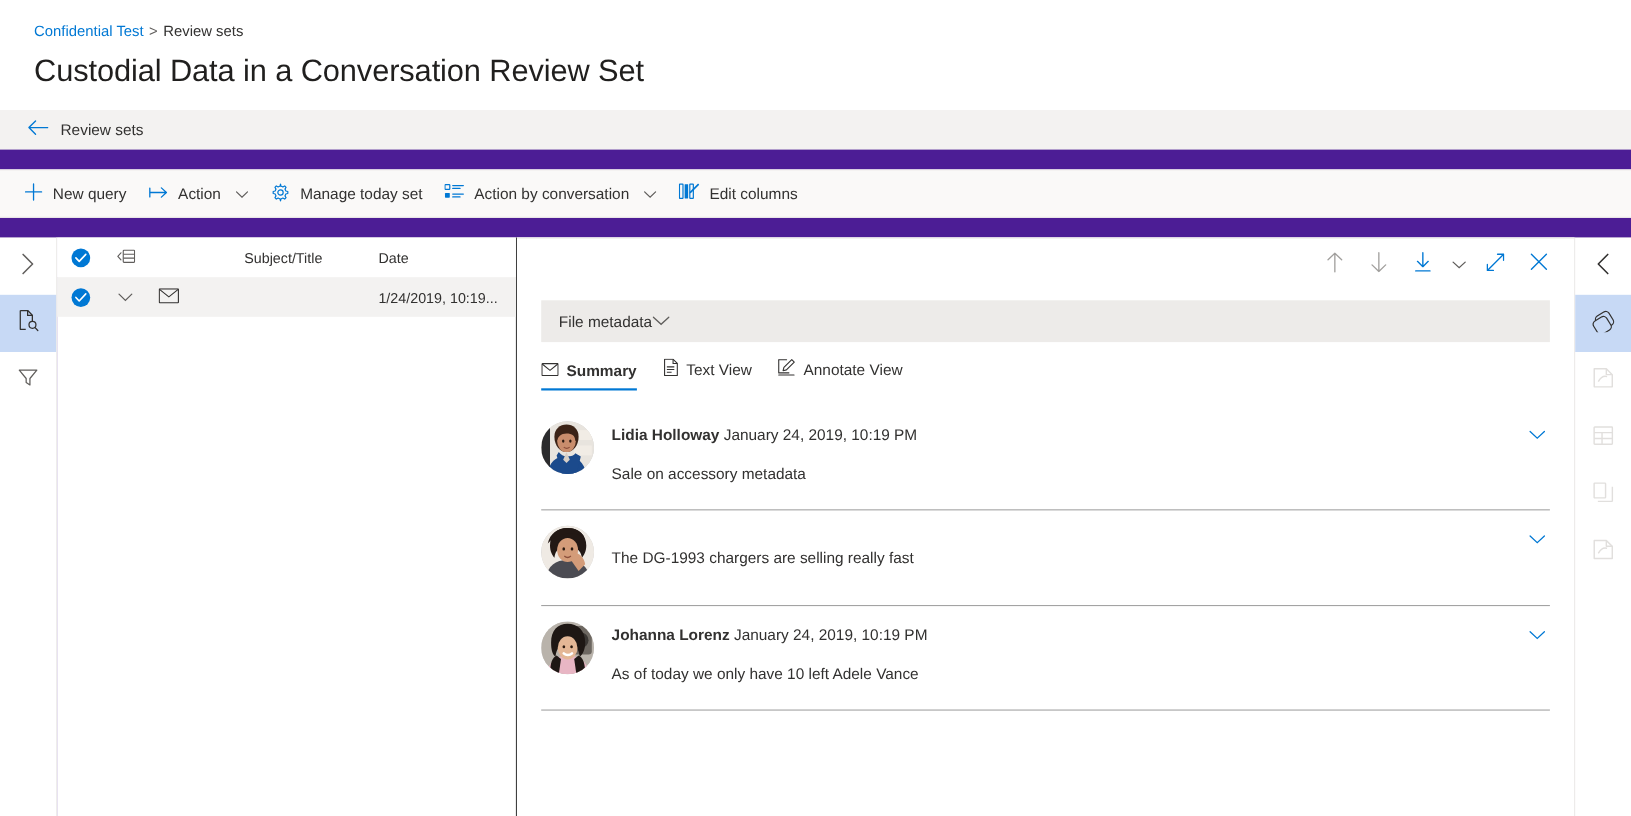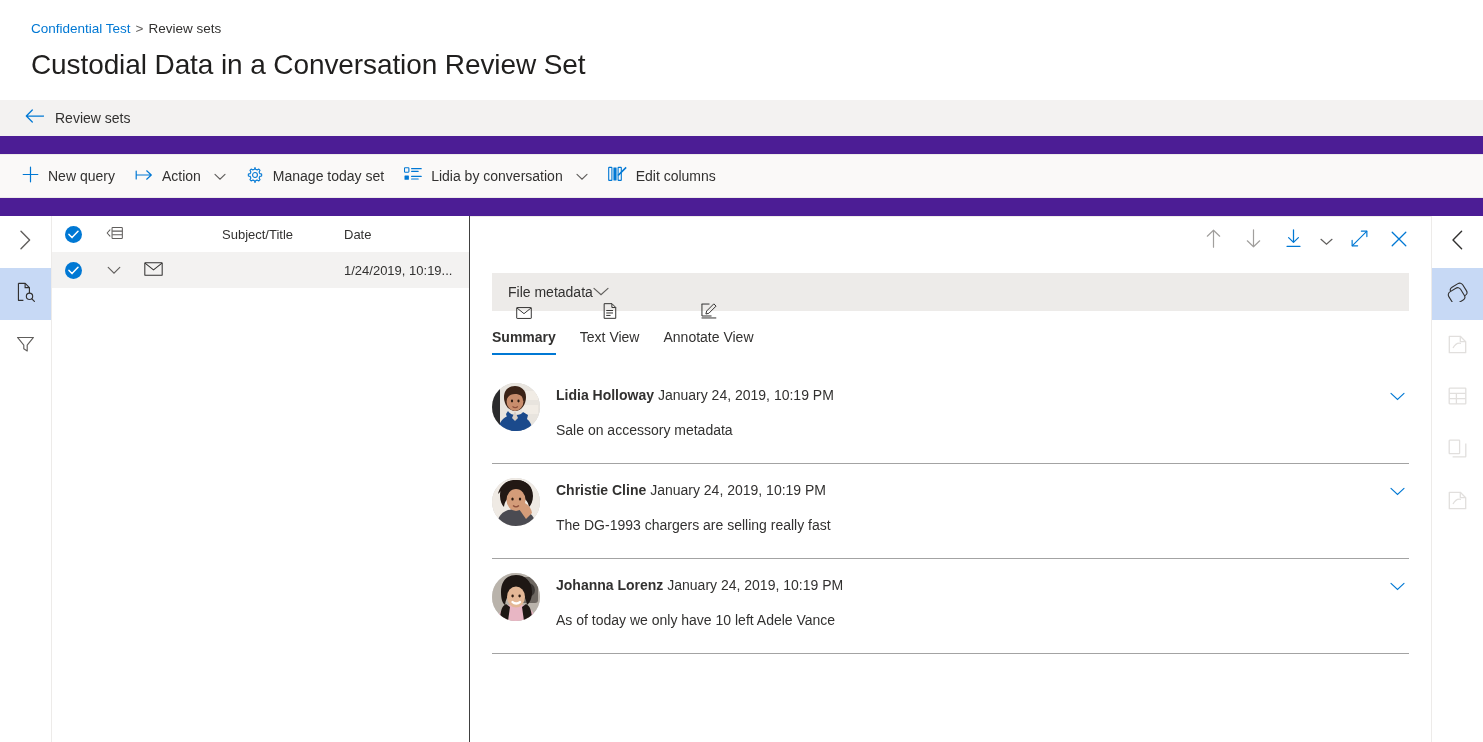--- a/index.html
+++ b/index.html
@@ -99,21 +99,20 @@
     margin: 9px 22px 0 22px; height:38px; background:#edebe9;
     display:flex; align-items:center; justify-content:flex-start;
     padding: 0 16px; cursor:pointer; font-size:14px; color:#323130;
   }
 
   .tabs { display:flex; align-items:flex-end; gap:24px; padding: 14px 0 0 22px; height:44px;}
   .tab {
     display:flex; align-items:center; gap:7px; font-size:14px; color:#323130;
     cursor:pointer; padding-bottom:8px; border-bottom:2px solid transparent;
     white-space:nowrap;
-    flex-direction:column;
   }
   .tab.active { font-weight:700; border-bottom-color:#0078d4; }
 
   .msglist { flex:1; overflow:hidden; padding: 14px 22px 0 22px; }
   .msg {
     display:flex; align-items:flex-start; gap:16px;
     padding: 14px 0 24px 0; border-bottom:1px solid #a3a3a3; position:relative;
   }
   .avatar {
     width:48px; height:48px; border-radius:50%; flex:none; overflow:hidden;
@@ -193,21 +192,21 @@
     </div>
 
     <div class="cmd">
       <span>
         <svg width="18" height="16" viewBox="0 0 18 16">
           <rect x="0.5" y="0.8" width="4.4" height="4.4" rx="0.6" fill="none" stroke="#0078d4" stroke-width="1.1"></rect>
           <rect x="0.5" y="8.4" width="4.4" height="4.4" rx="0.6" fill="#0078d4"></rect>
           <path d="M7.6 1.7h9.6M7.6 4.3h6.6M7.6 9.4h9.6M7.6 12h6.6" stroke="#0078d4" stroke-width="1.2" stroke-linecap="round"></path>
         </svg>
       </span>
-      <span>Lidia by conversation</span>
+      <span>Action by conversation</span>
       <span class="chev">
         <svg width="12" height="8" viewBox="0 0 12 8">
             <path d="M1 1.4L6 6.2l5-4.8" stroke="#605e5c" stroke-width="1.15" fill="none" stroke-linecap="round"></path>
           </svg>
       </span>
     </div>
 
     <div class="cmd">
       <span>
         <svg width="19" height="17" viewBox="0 0 19 17">
@@ -440,23 +439,20 @@
               <path d="M8 18C8 8 14 2 24 2s17 6 17 16c0 5-2 9-4 11-1-7-5-10-13-10S13 22 12 29c-2-2-4-6-4-11z" fill="#221814"></path>
               <ellipse cx="24" cy="22" rx="9.5" ry="11" fill="#d49c79"></ellipse>
               <ellipse cx="20.5" cy="21" rx="1.2" ry="1.5" fill="#2b1a10"></ellipse>
               <ellipse cx="28" cy="21" rx="1.2" ry="1.5" fill="#2b1a10"></ellipse>
               <path d="M21 27.5c1.8 1.6 4.2 1.6 6 0" stroke="#8c4f3b" stroke-width="1.2" fill="none"></path>
               <path d="M30 24c5 1 9 5 10 11l-6 6-7-10z" fill="#d49c79"></path>
               <path d="M6 16c2-9 9-14 18-14 7 0 12 3 15 8-6-3-13-4-20-2-6 2-10 5-13 8z" fill="#221814"></path>
             </svg>
           </div>
           <div class="msg-body">
-            <div class="msg-line1">
-              <b>Christie Cline</b><span class="ts"> January 24, 2019, 10:19 PM</span>
-            </div>
             <div class="msg-preview">The DG-1993 chargers are selling really fast</div>
           </div>
           <div class="msg-chev">
             <span>
               <svg width="15" height="9" viewBox="0 0 15 9">
                   <path d="M1 1.3L7.5 7.4 14 1.3" stroke="#0078d4" stroke-width="1.15" fill="none" stroke-linecap="round"></path>
                 </svg>
             </span>
           </div>
         </div>

